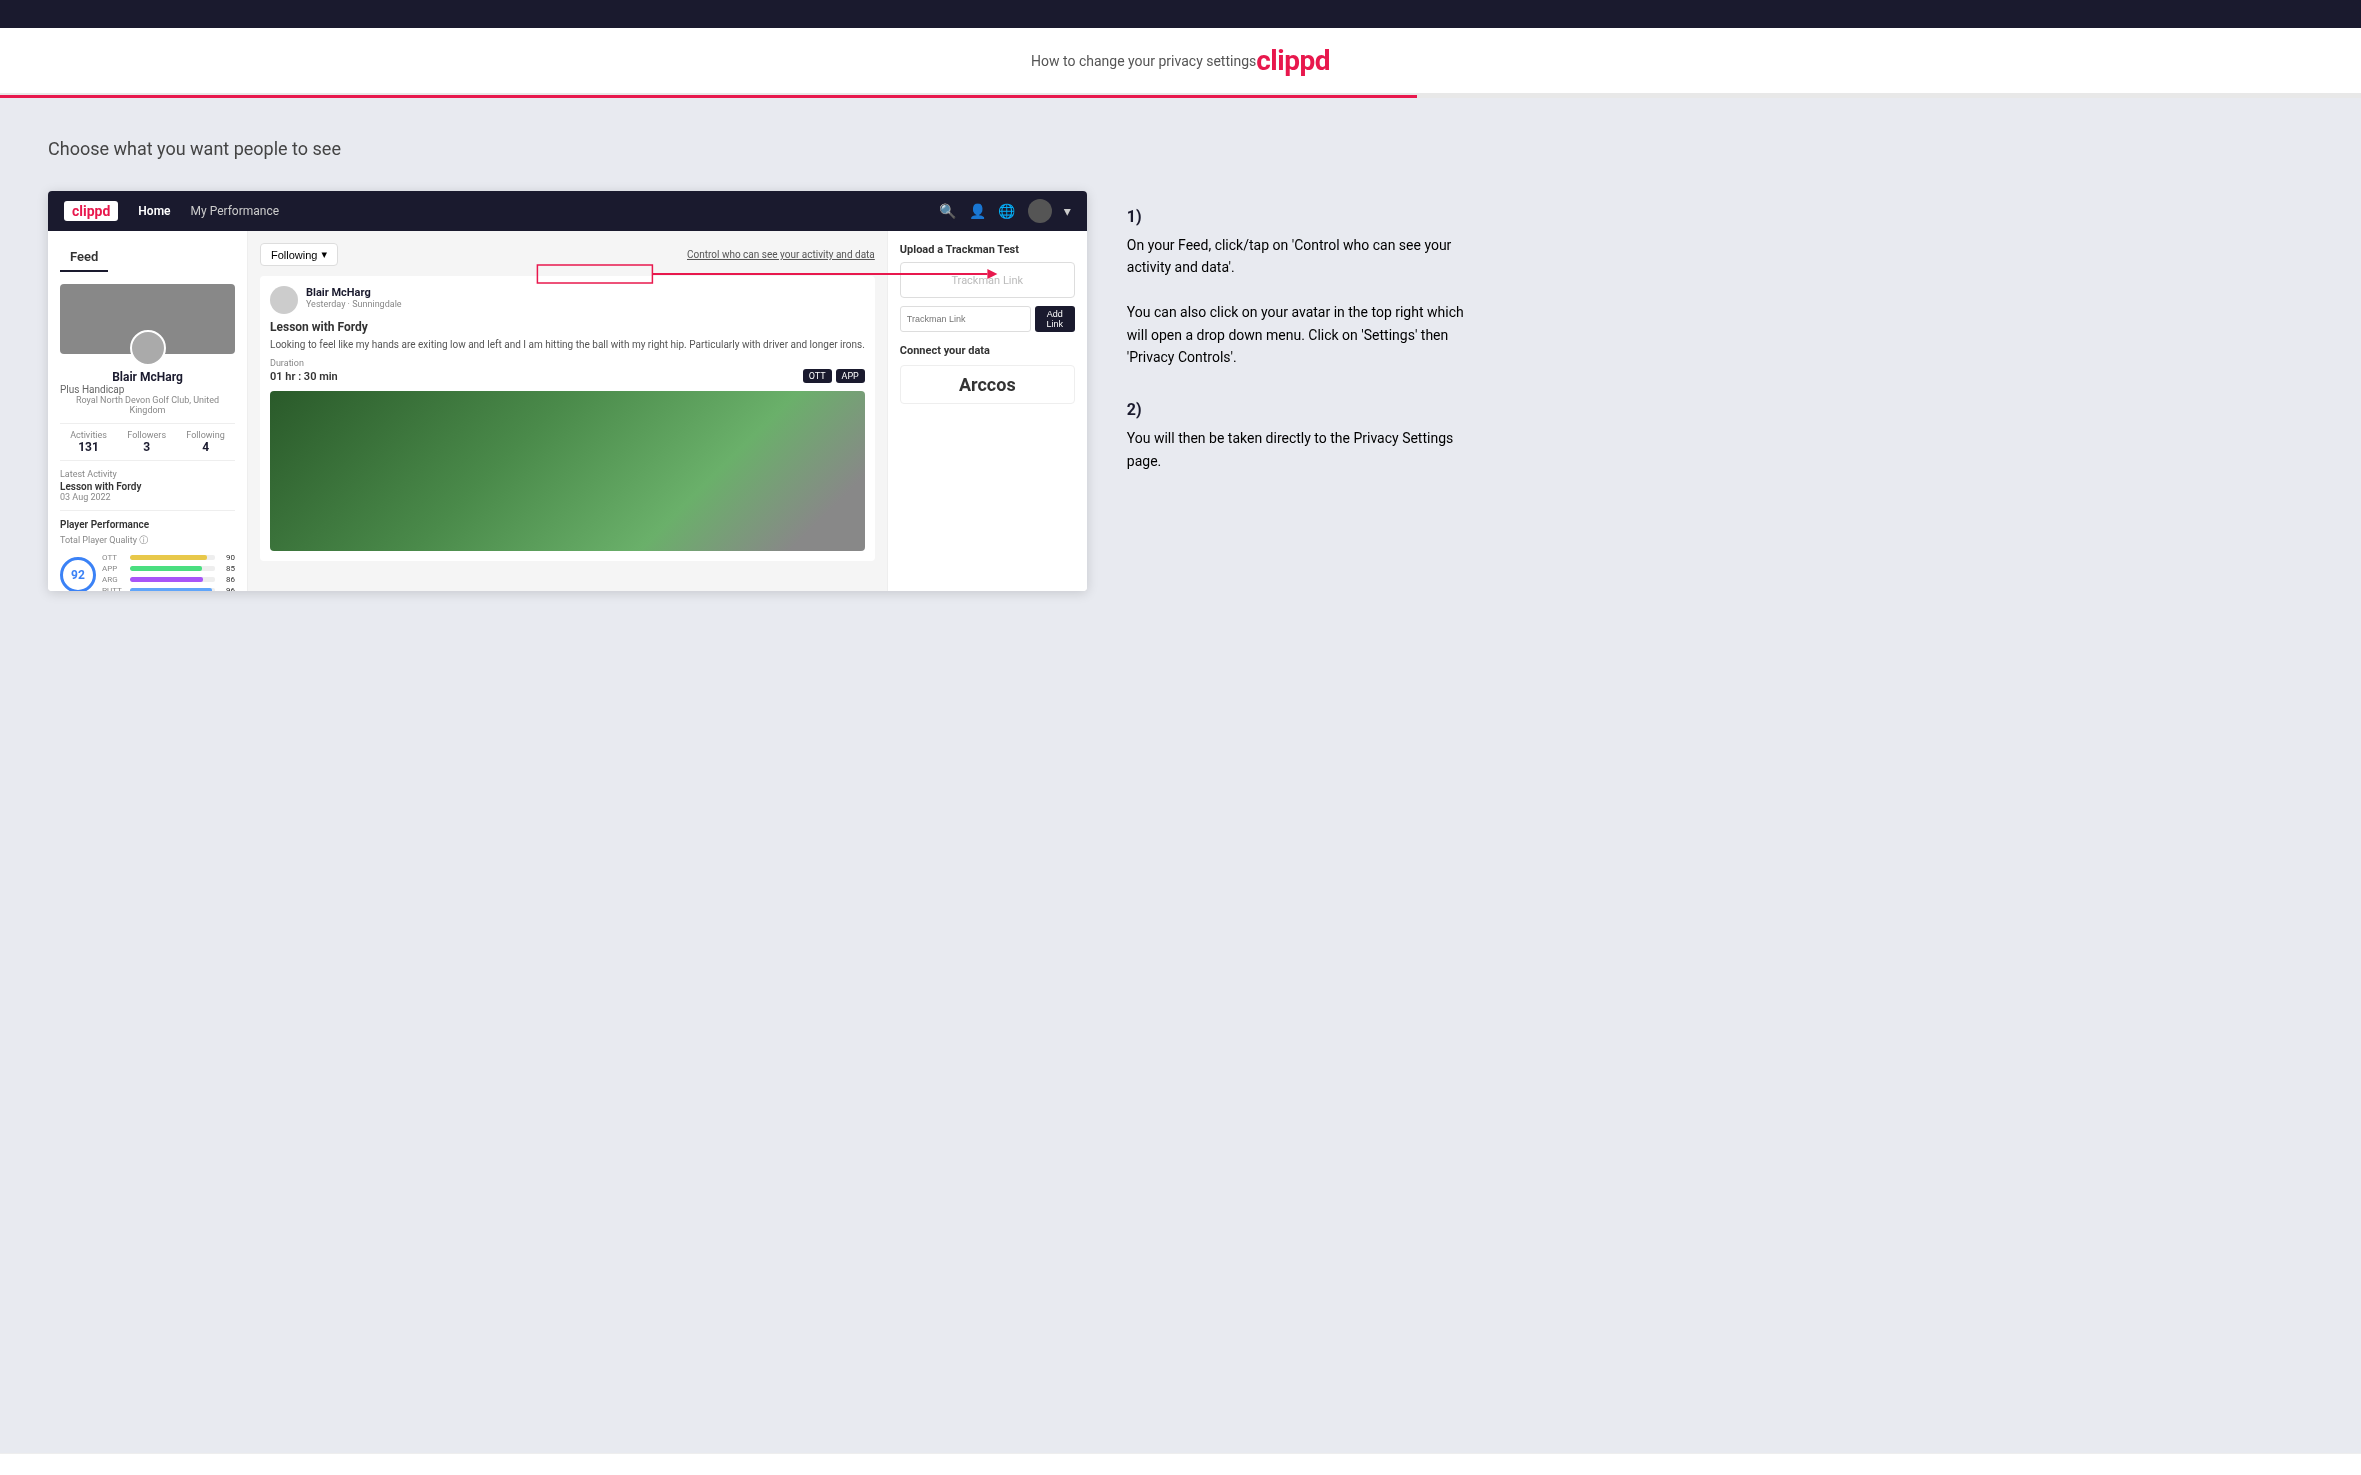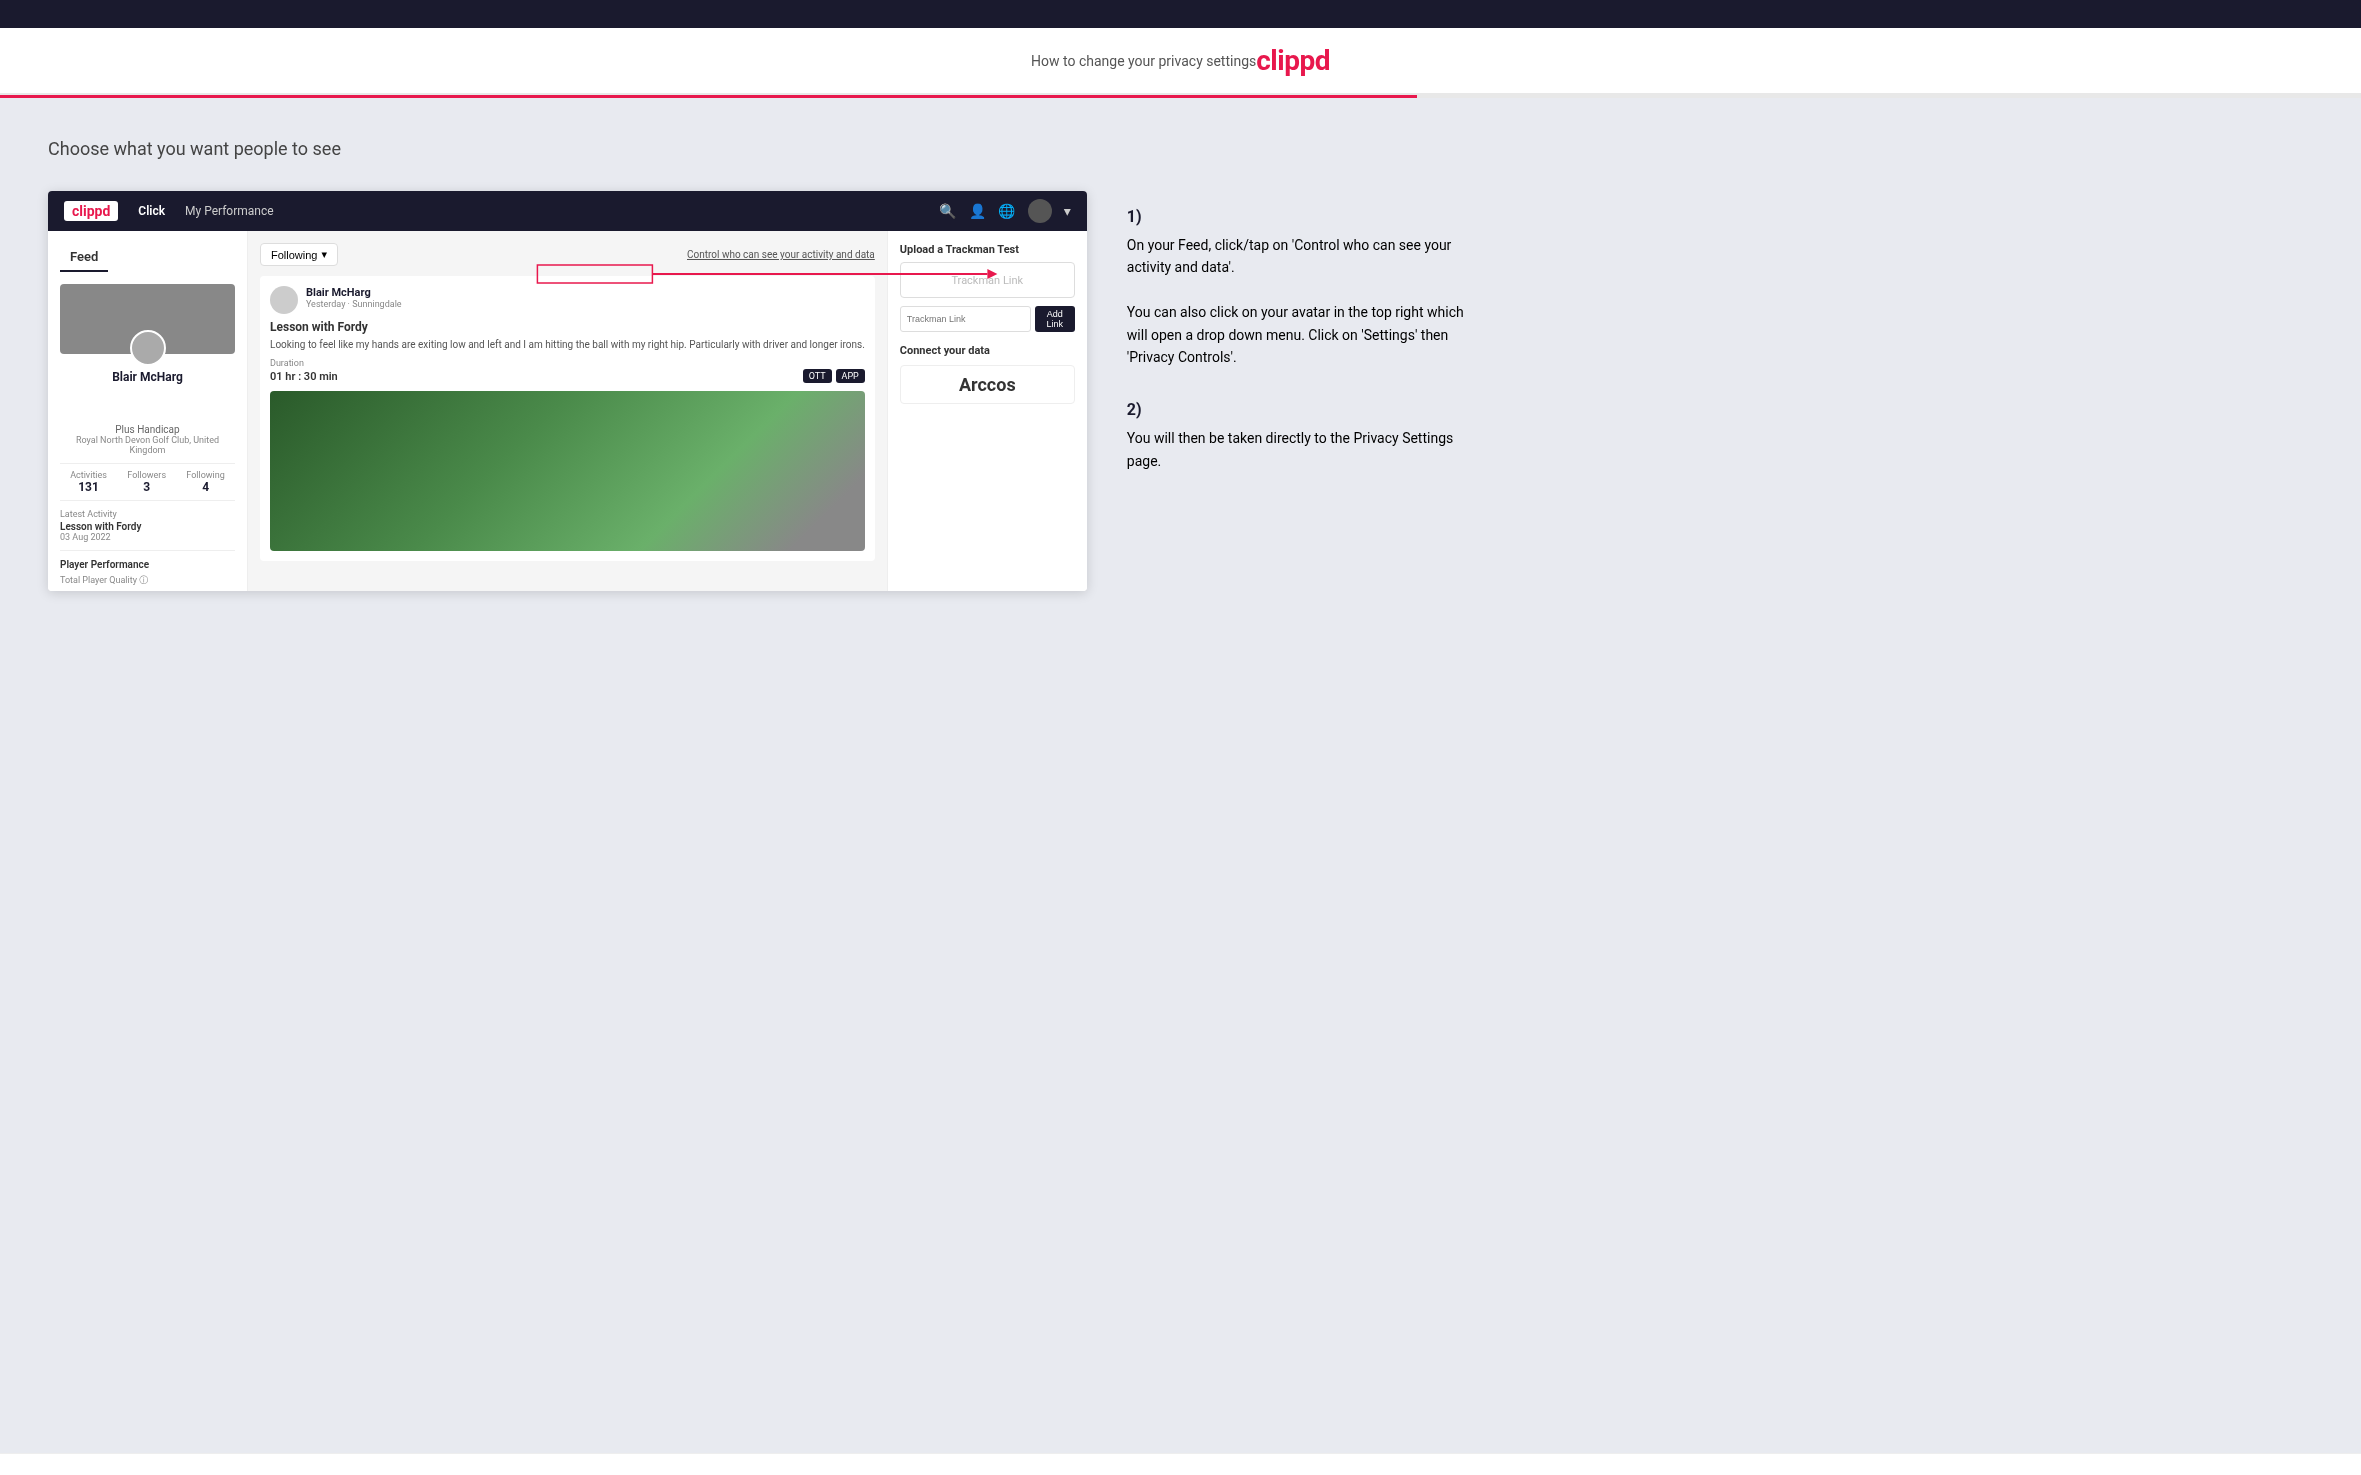--- a/index.html
+++ b/index.html
@@ -160,22 +160,20 @@
     .profile-name {
       font-size: 12px;
       font-weight: 700;
       text-align: center;
       margin-top: 16px;
       color: #1a1a2e;
     }
     .profile-handicap {
       font-size: 10px;
       color: #666;
-      text-align: center;
-      margin-top: 40px;
     }
     .profile-club {
       font-size: 9px;
       color: #888;
       text-align: center;
       margin-bottom: 8px;
     }
     .profile-stats {
       display: flex;
       justify-content: space-around;
@@ -538,21 +536,21 @@
 <div class="content-area">
   <p class="page-subheading">Choose what you want people to see</p>
 
   <div class="two-col">
 
     <div class="mockup-wrapper">
       <div class="app-mockup">
 
         <div class="app-nav">
           <span class="app-logo">clippd</span>
-          <span class="app-nav-link active">Click</span>
+          <span class="app-nav-link active">Home</span>
           <span class="app-nav-link">My Performance</span>
           <div class="app-nav-right">
             <span class="app-nav-icon">🔍</span>
             <span class="app-nav-icon">👤</span>
             <span class="app-nav-icon">🌐</span>
             <span class="app-nav-avatar"></span>
             <span class="app-nav-icon">▾</span>
           </div>
         </div>
 

